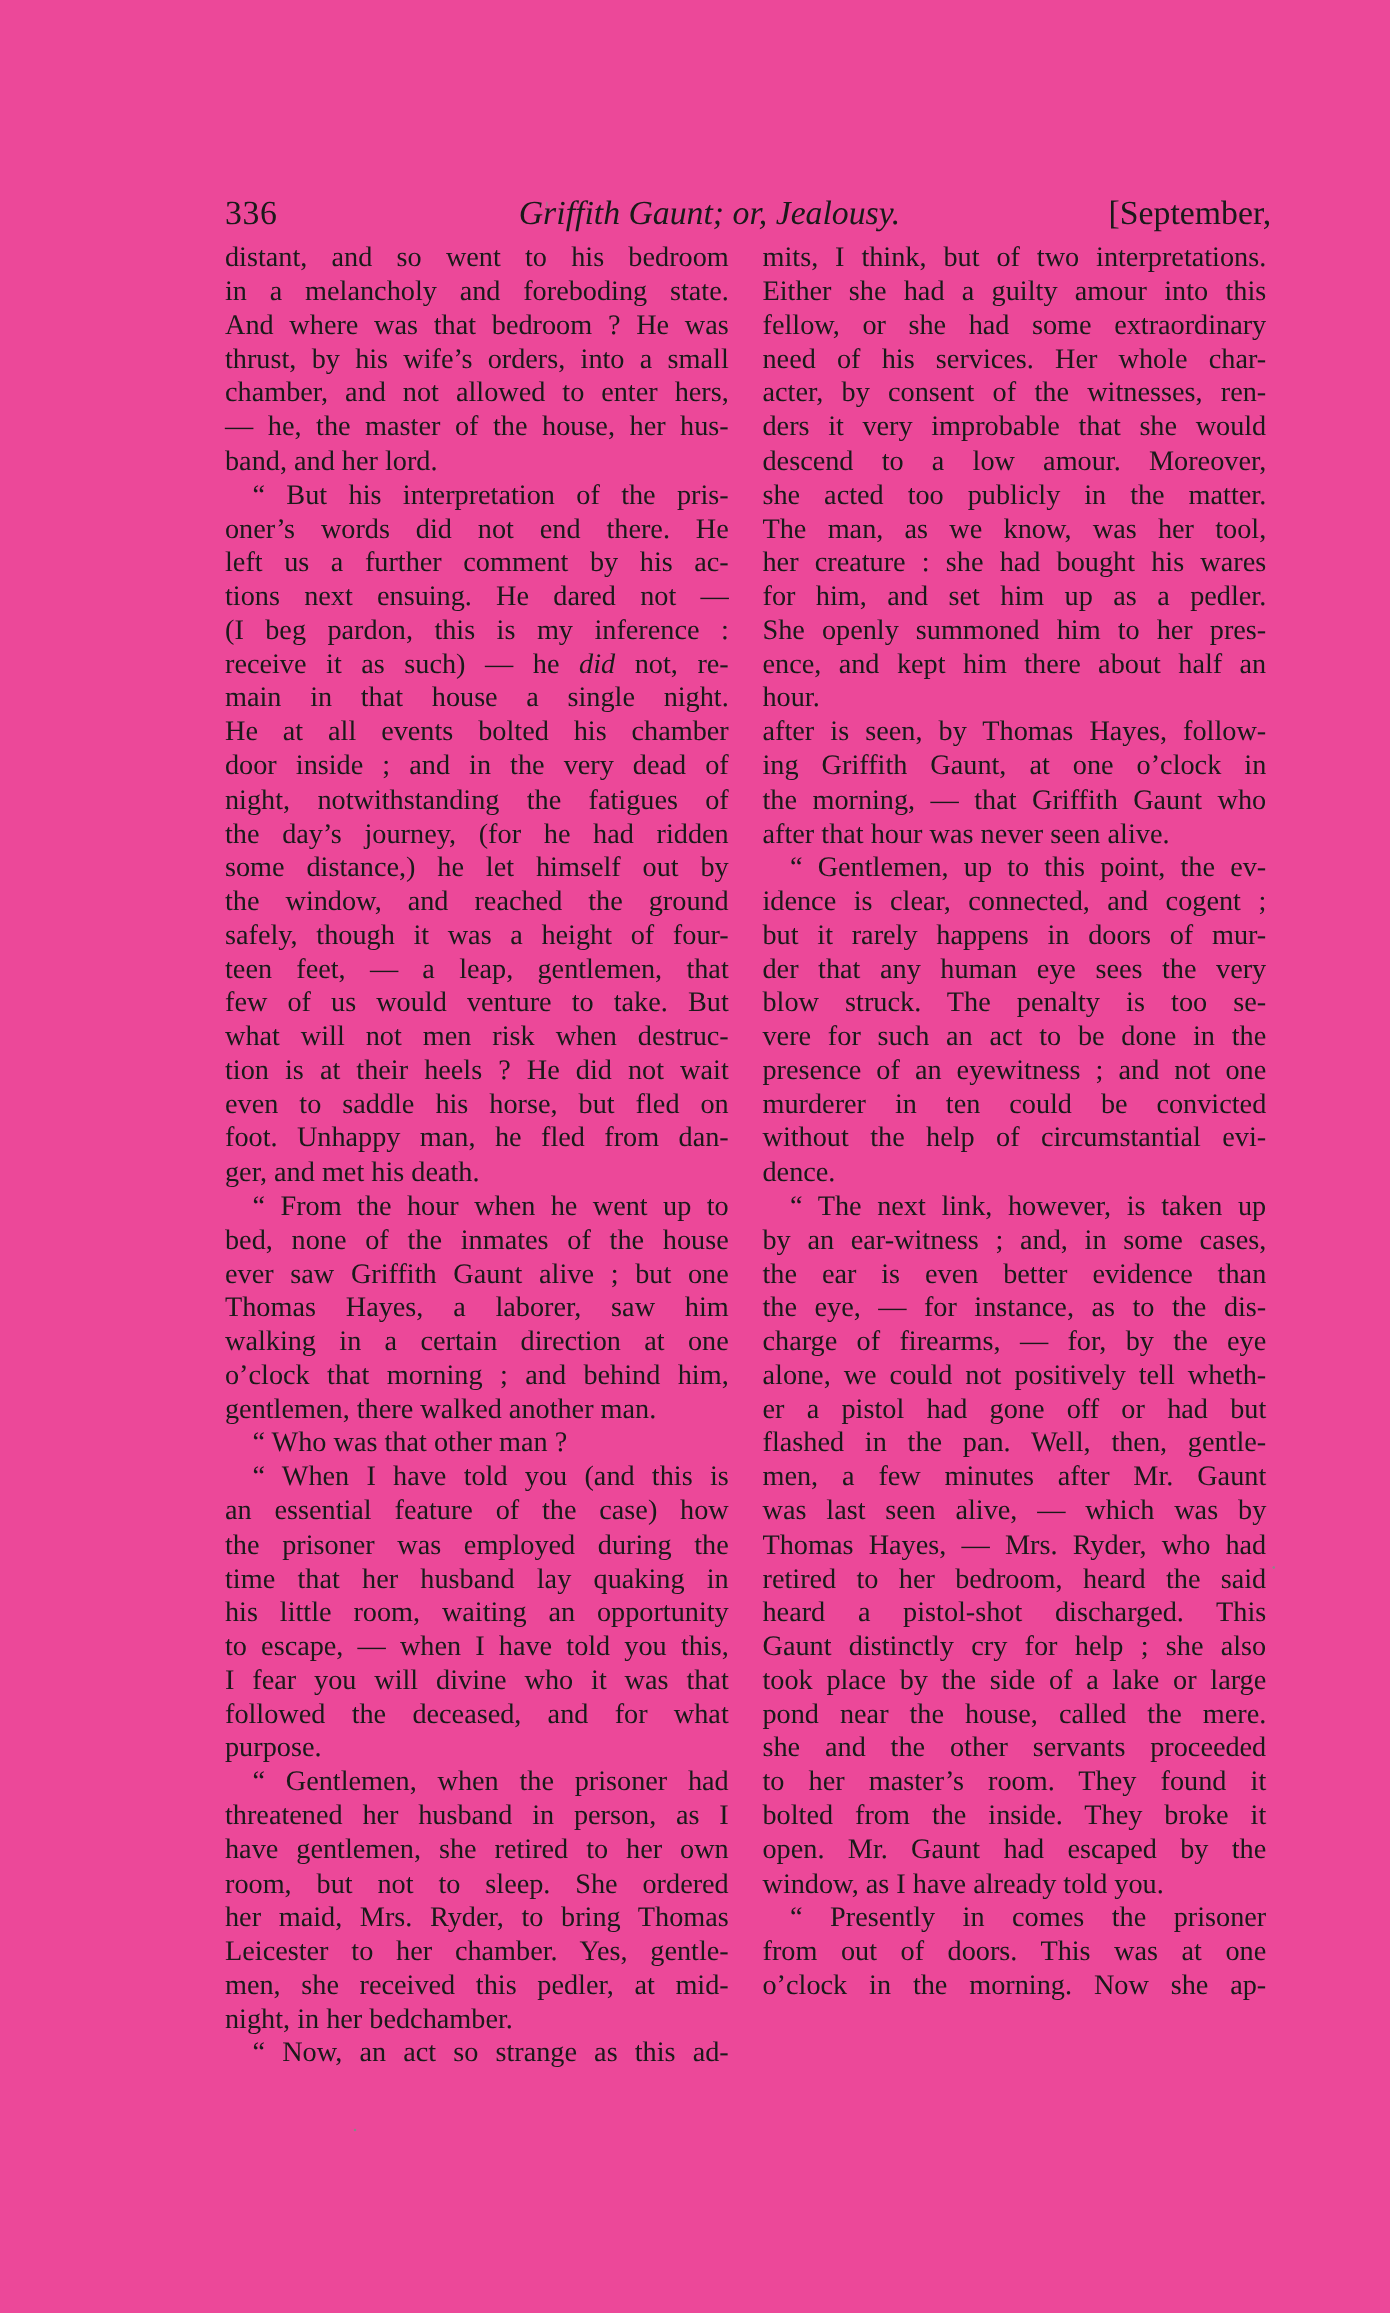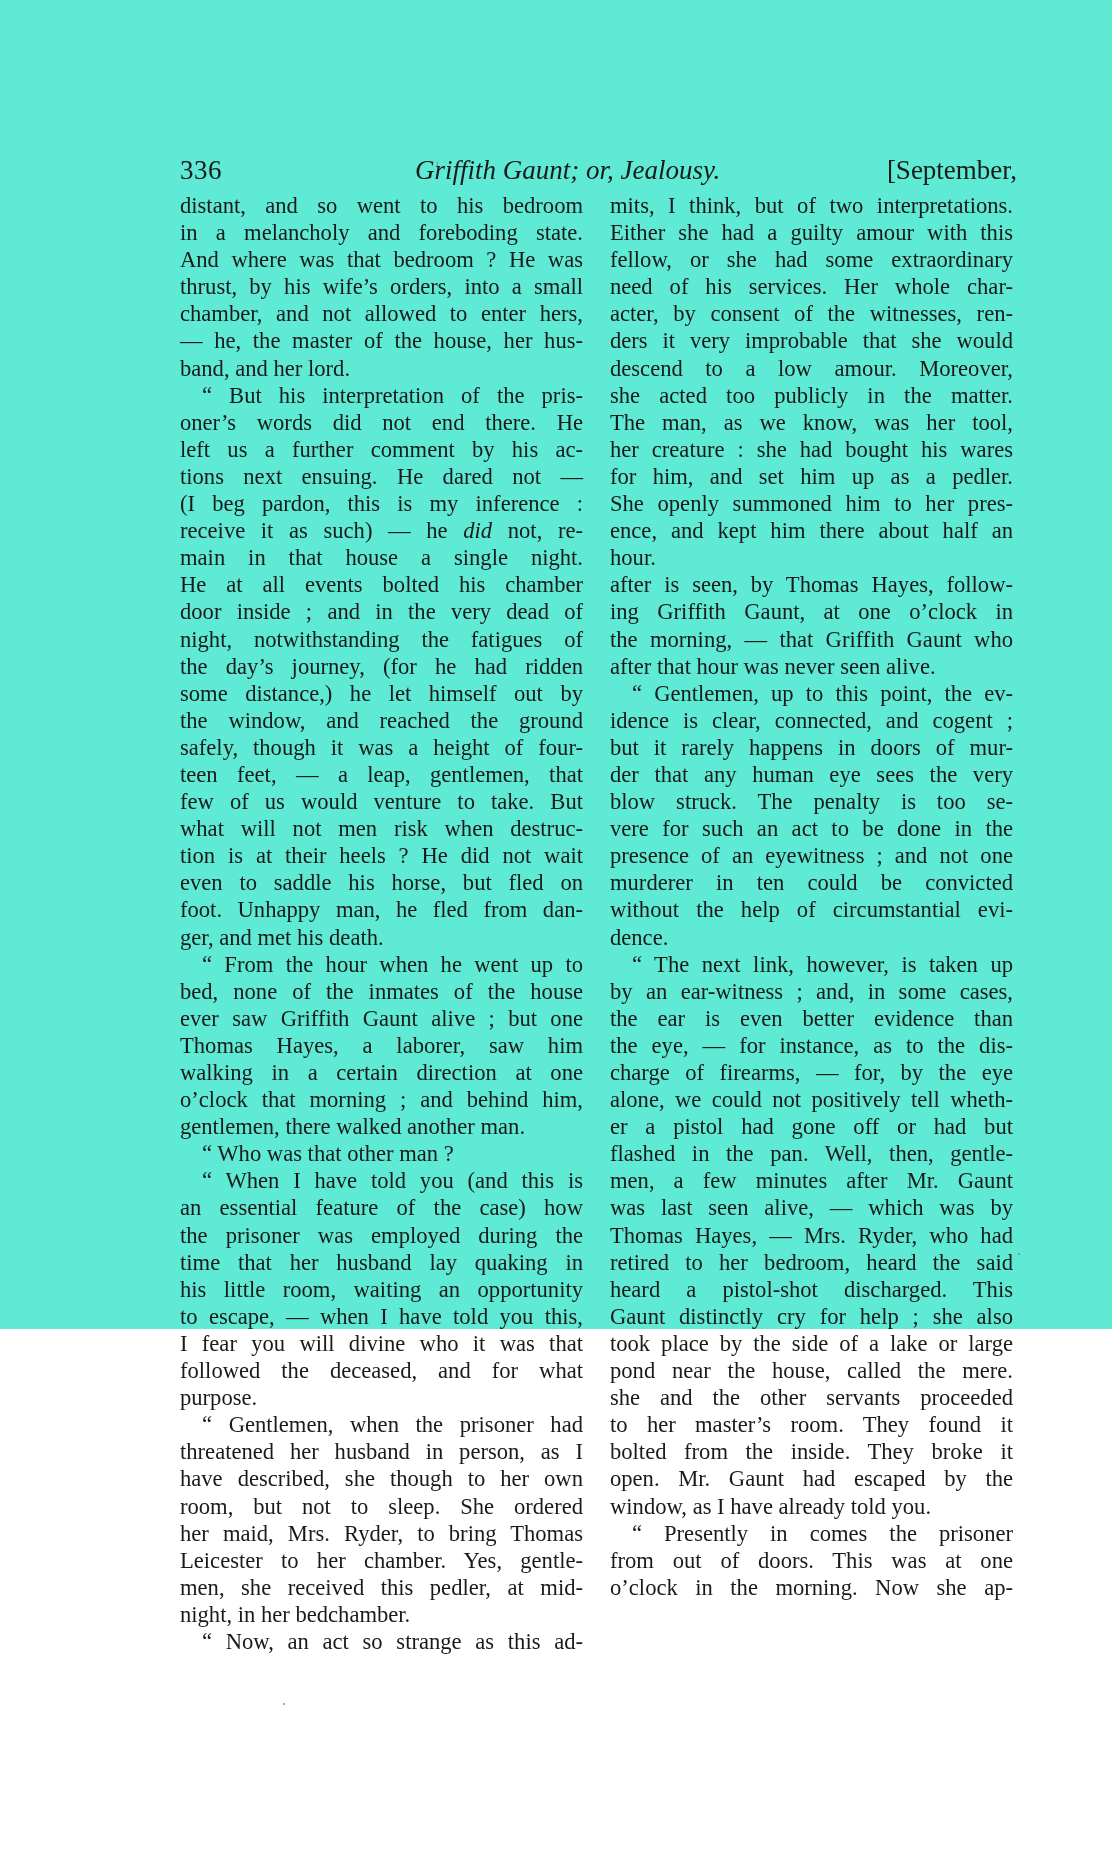--- a/index.html
+++ b/index.html
@@ -12,22 +12,22 @@
       height: 1850px;
       position: relative;
       overflow: hidden;
       font-family: "Liberation Serif", "DejaVu Serif", serif;
       color: #1a1a1a;
     }
     .page {
       position: absolute;
       left: 0; top: 0;
       width: 1112px;
-      height: 1329px;
-      background: #5eead4;
+      height: 1850px;
+      background: #ec4899;
     }
     .running-head {
       position: absolute;
       top: 150px;
       left: 180px;
       width: 837px;
       height: 40px;
       font-size: 27px;
       line-height: 40px;
     }
@@ -132,31 +132,31 @@
       <span class="line">an essential feature of the case) how</span>
       <span class="line">the prisoner was employed during the</span>
       <span class="line">time that her husband lay quaking in</span>
       <span class="line">his little room, waiting an opportunity</span>
       <span class="line">to escape, — when I have told you this,</span>
       <span class="line">I fear you will divine who it was that</span>
       <span class="line">followed the deceased, and for what</span>
       <span class="line last">purpose.</span>
       <span class="line indent">“ Gentlemen, when the prisoner had</span>
       <span class="line">threatened her husband in person, as I</span>
-      <span class="line">have described, she though to her own</span>
+      <span class="line">have gentlemen, she retired to her own</span>
       <span class="line">room, but not to sleep. She ordered</span>
       <span class="line">her maid, Mrs. Ryder, to bring Thomas</span>
       <span class="line">Leicester to her chamber. Yes, gentle-</span>
       <span class="line">men, she received this pedler, at mid-</span>
       <span class="line last">night, in her bedchamber.</span>
       <span class="line indent">“ Now, an act so strange as this ad-</span>
     </div>
   <div class="column col-right" id="col-1">
       <span class="line">mits, I think, but of two interpretations.</span>
-      <span class="line">Either she had a guilty amour with this</span>
+      <span class="line">Either she had a guilty amour into this</span>
       <span class="line">fellow, or she had some extraordinary</span>
       <span class="line">need of his services. Her whole char-</span>
       <span class="line">acter, by consent of the witnesses, ren-</span>
       <span class="line">ders it very improbable that she would</span>
       <span class="line">descend to a low amour. Moreover,</span>
       <span class="line">she acted too publicly in the matter.</span>
       <span class="line">The man, as we know, was her tool,</span>
       <span class="line">her creature : she had bought his wares</span>
       <span class="line">for him, and set him up as a pedler.</span>
       <span class="line">She openly summoned him to her pres-</span>

